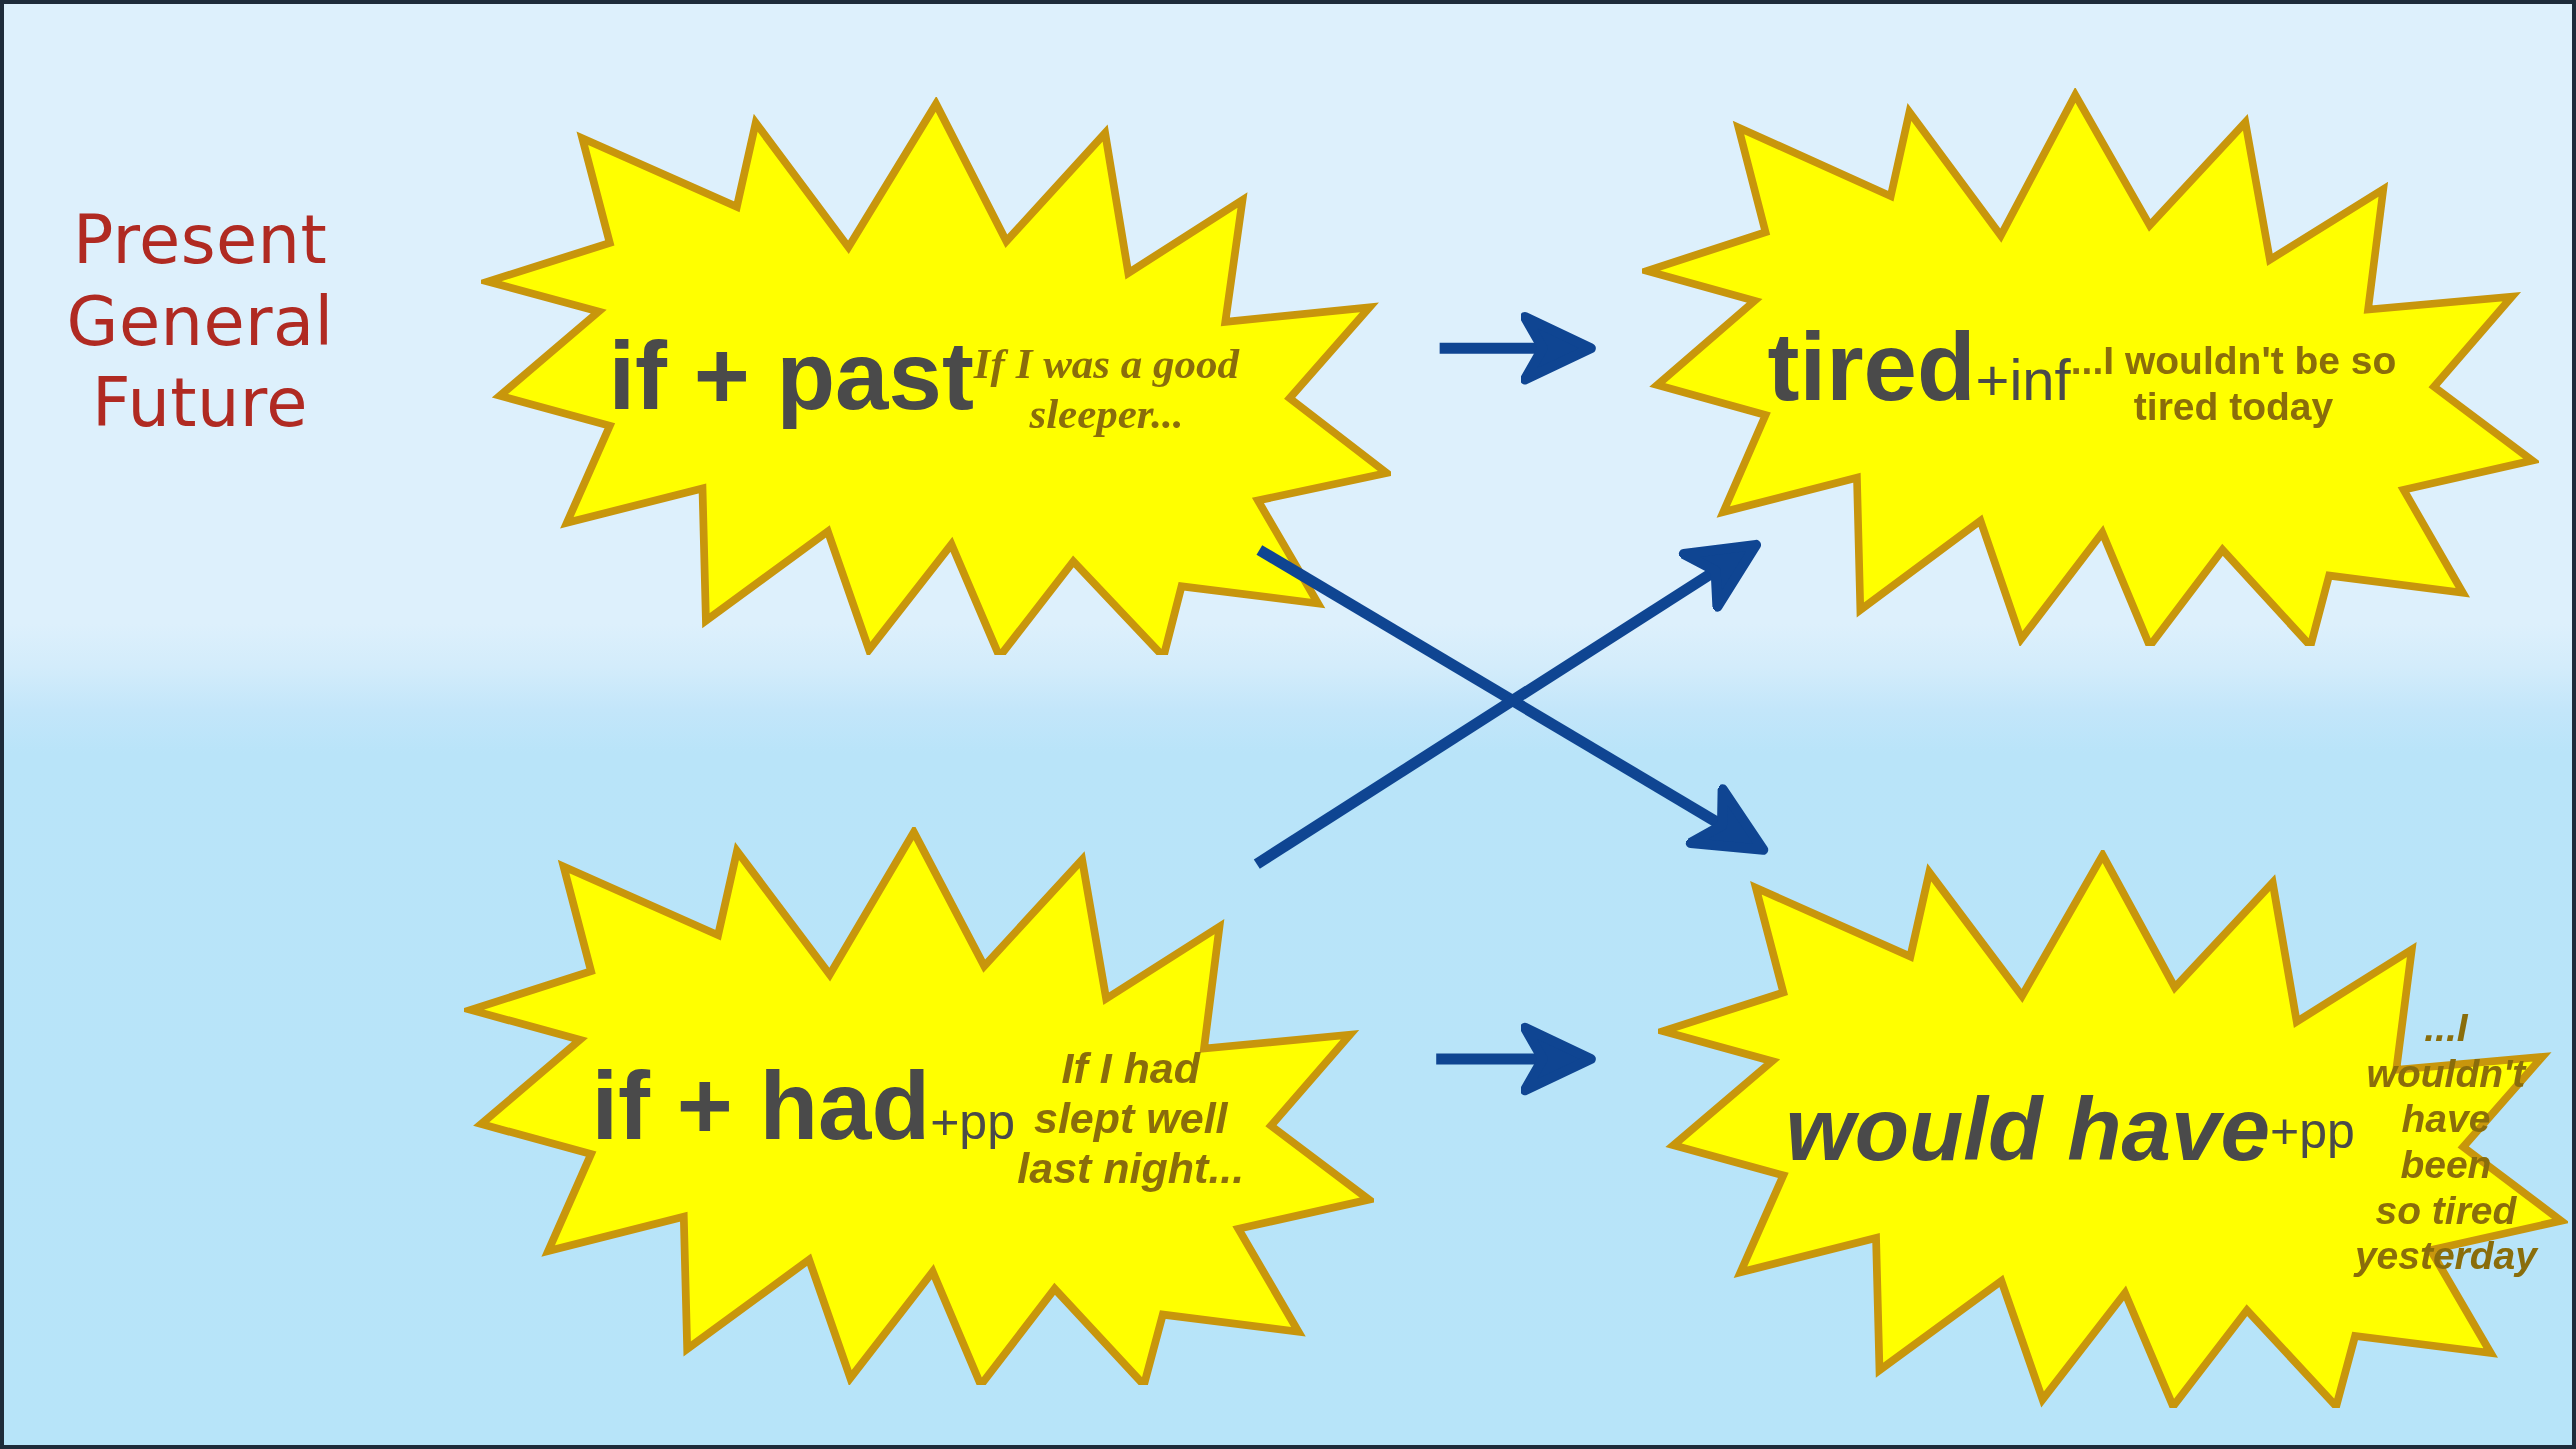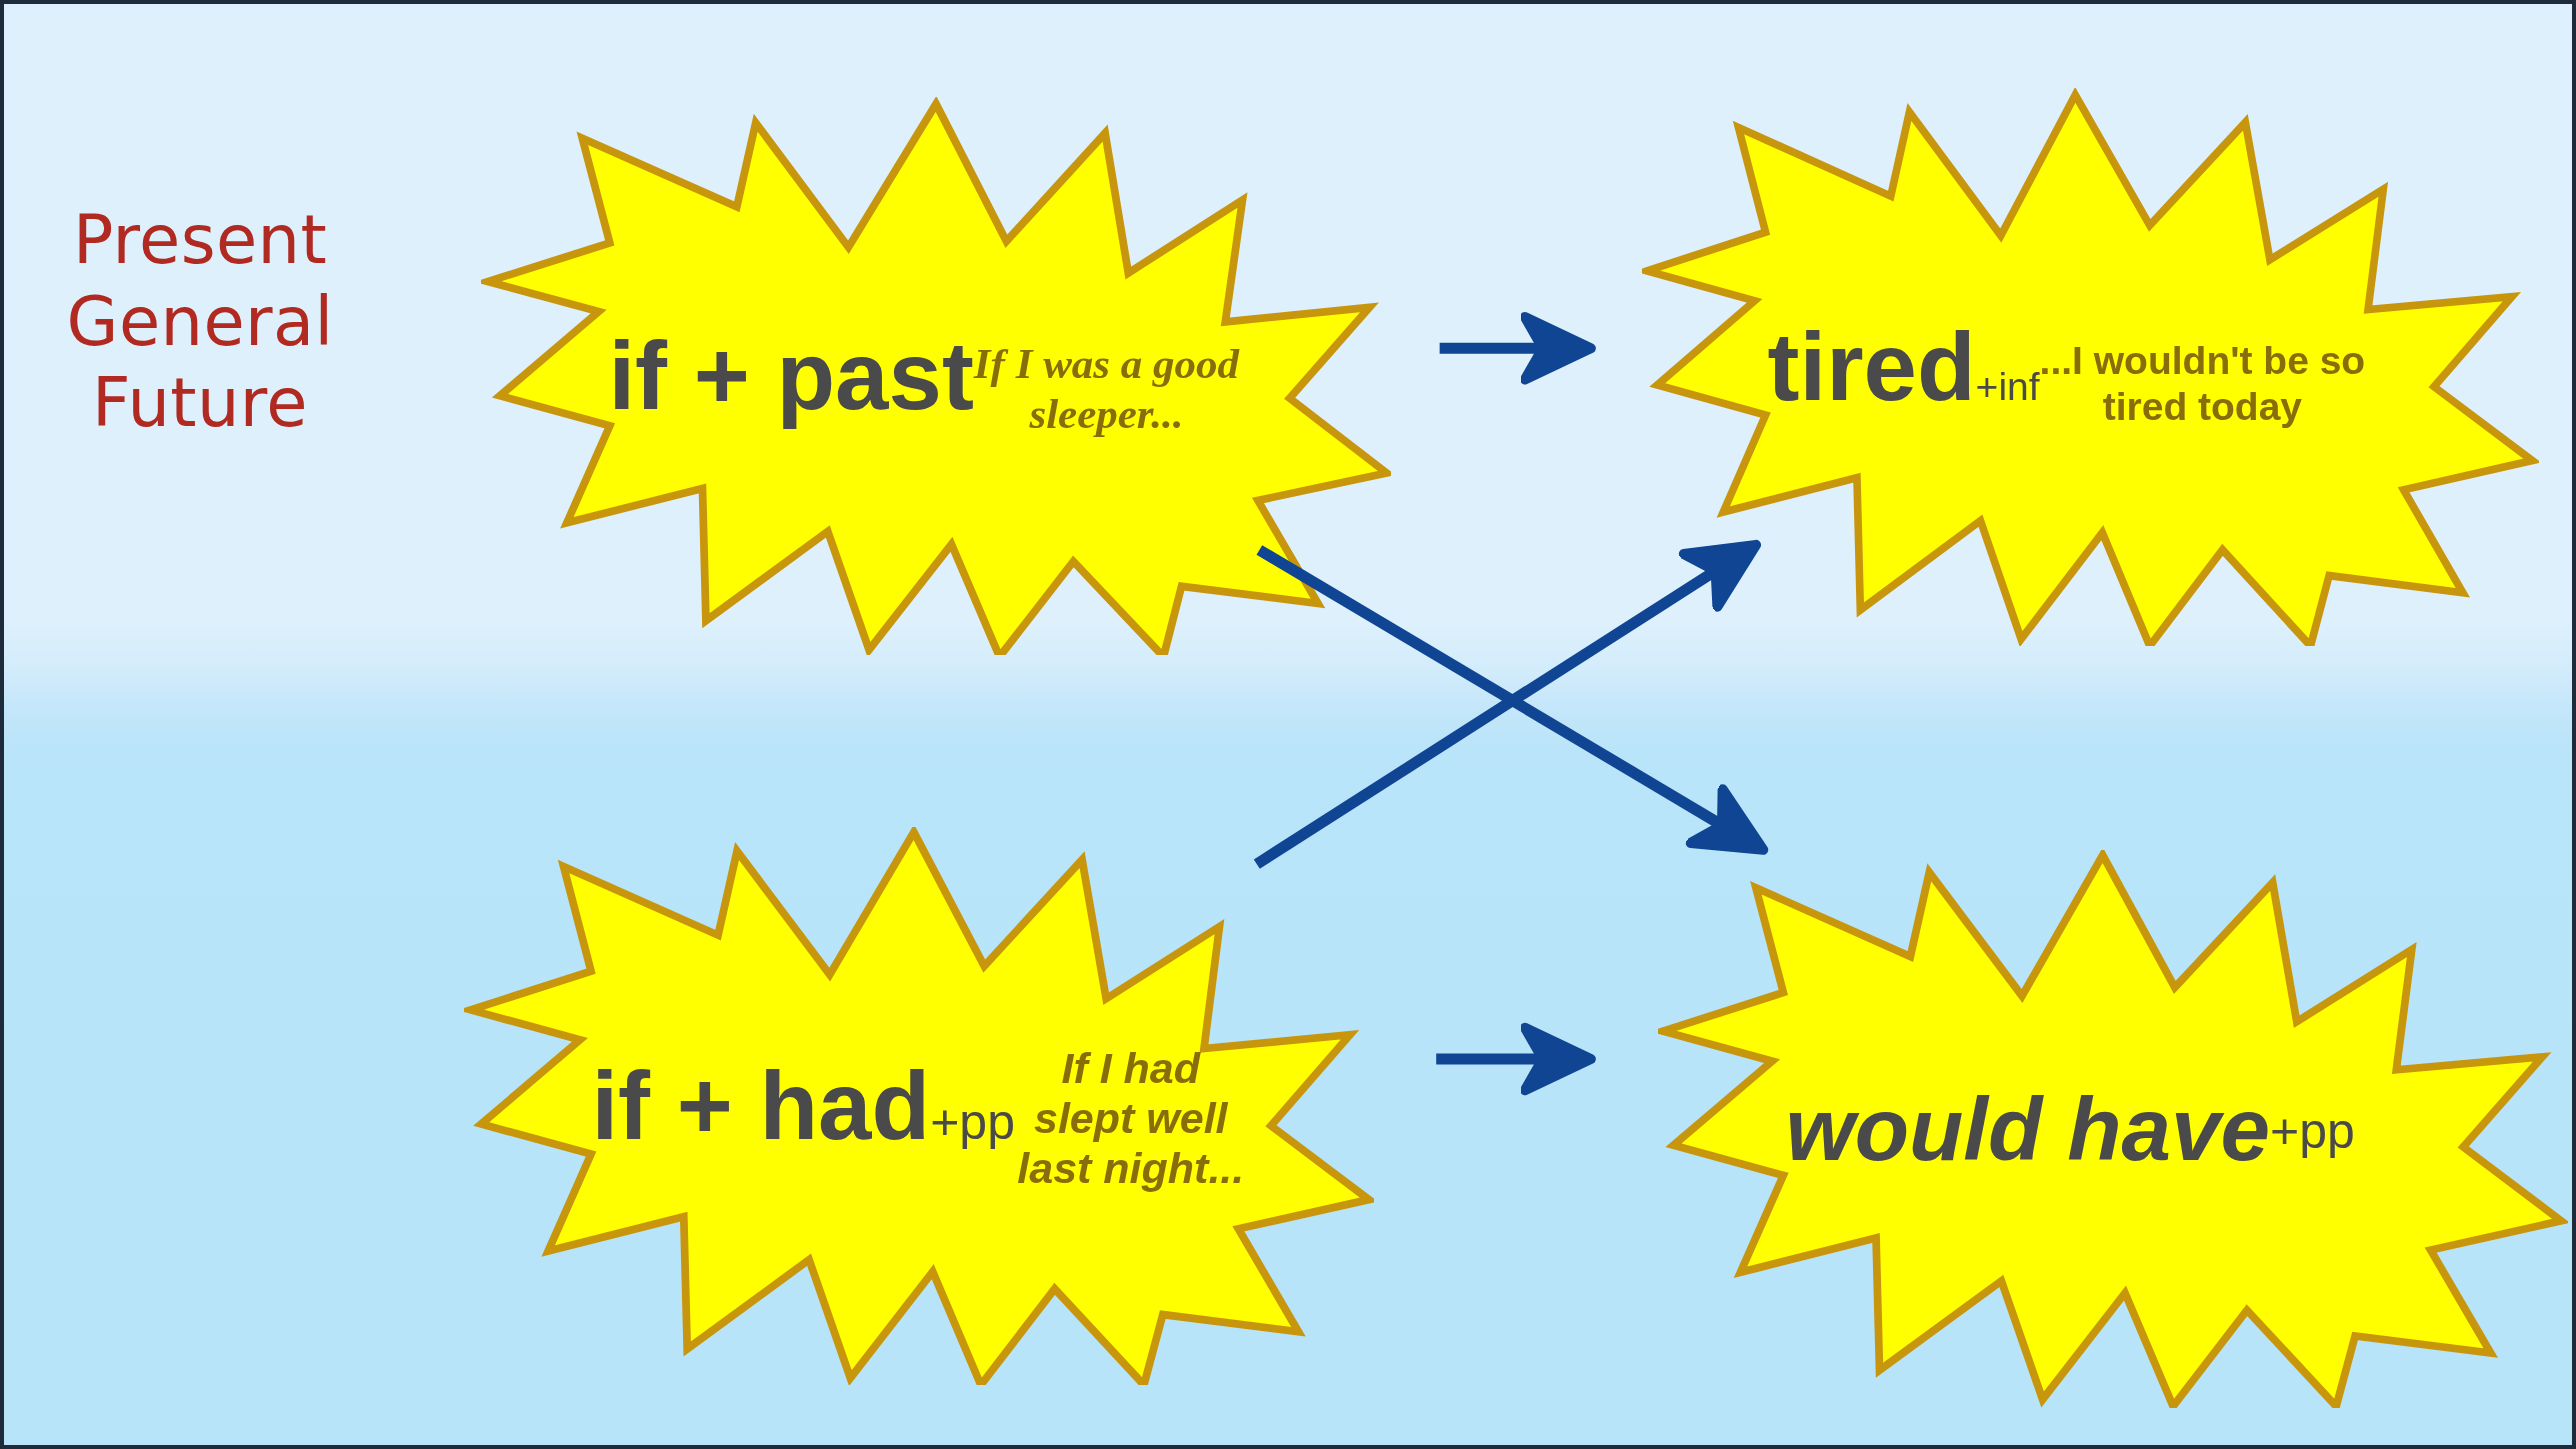--- a/index.html
+++ b/index.html
@@ -92,21 +92,21 @@
   }
   .italic { font-style: italic; }
 
   
   #burst-if-past { left: 477px; top: 93px; width: 910px; height: 558px; }
   #burst-if-past .burst-title { font-size: 96px; }
   #burst-if-past .burst-sub  { font-size: 43px; margin-top: 26px; }
 
   #burst-would-inf { left: 1638px; top: 84px; width: 897px; height: 558px; }
   #burst-would-inf .burst-title { font-size: 96px; }
-  #burst-would-inf .burst-suffix { font-size: 39px; margin-top: 44px; }
+  #burst-would-inf .burst-suffix { font-size: 58px; margin-top: 44px; }
   #burst-would-inf .burst-sub  { font-size: 39px; margin-top: 33px; }
 
   #burst-if-had { left: 460px; top: 823px; width: 910px; height: 558px; }
   #burst-if-had .burst-title { font-size: 96px; }
   #burst-if-had .burst-suffix { font-size: 50px; }
   #burst-if-had .burst-sub  { font-size: 43px; margin-top: 24px; }
 
   #burst-would-have { left: 1654px; top: 846px; width: 910px; height: 558px; }
   #burst-would-have .burst-title { font-size: 89px; font-style: italic; }
   #burst-would-have .burst-suffix { font-size: 50px; display: block; line-height: 1.0; margin-top: 3.4px; }
@@ -169,20 +169,22 @@
     </div>
   </div>
 
   <div class="burst" id="burst-would-have">
     <svg class="burst-shape" viewBox="0 0 1060 650" preserveAspectRatio="none">
       <polygon points="518,6 602,160 716,38 744,200 878,116 860,256 1030,241 938,346 1052,432 900,466 970,586 812,566 790,648 686,536 600,648 544,516 448,640 400,502 258,606 254,452 96,492 146,379 18,344 133,246 6,211 146,166 114,44 294,124 316,26 424,170" fill="#ffff00" stroke="#c8960c" stroke-width="9" stroke-linejoin="miter"></polygon>
     </svg>
     <div class="burst-content">
       <div class="burst-title">would have</div>
       <div class="burst-suffix">+pp</div>
+      <div class="burst-sub italic" style="white-space: pre-line;">...I wouldn't have been
+so tired yesterday</div>
     </div>
   </div>
 
   <svg id="arrows" viewBox="0 0 3000 1688">
     <defs>
       <marker id="ah" markerWidth="7" markerHeight="7" refX="4.6" refY="3.5" orient="auto" markerUnits="strokeWidth">
         <path d="M0.4,0.7 L6.3,3.5 L0.4,6.3 L2.0,3.5 Z" fill="#0f4592" stroke="#0f4592" stroke-width="0.9" stroke-linejoin="round"></path>
       </marker>
     </defs>
 

